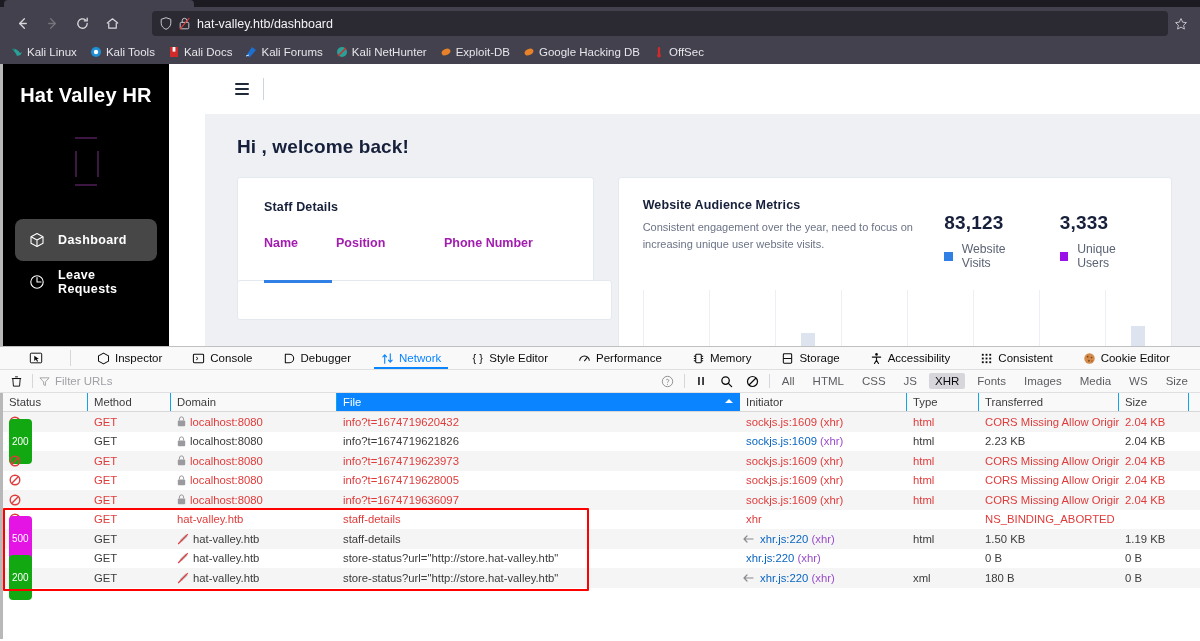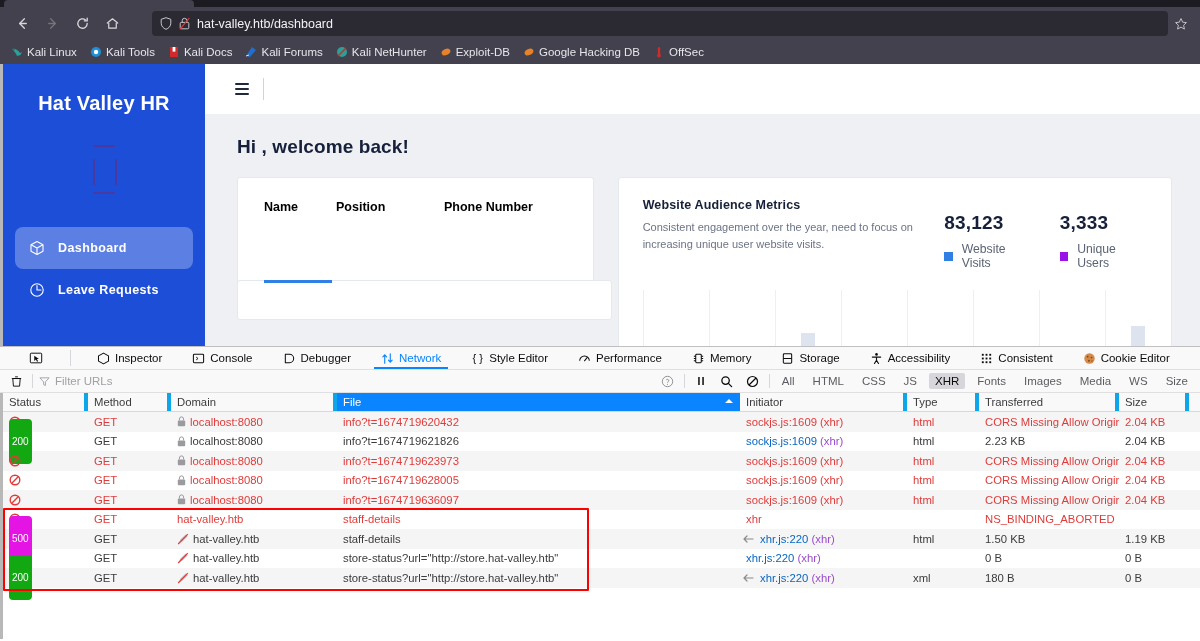--- a/index.html
+++ b/index.html
@@ -51,22 +51,22 @@
   .bm {
     display:flex; align-items:flex-start; gap:4px; padding:2px 5px; border-radius:3px;
     color:#e6e6eb; font-size:11.5px; white-space:nowrap;
   }
   .bmico { width:12px; height:12px; flex:none; display:block; }
 
   
   #page { position:relative; width:1200px; height:282px; background:#fff; overflow:hidden;
           border-left:3px solid #b8b8b8; }
   .sidebar {
-    position:absolute; left:0; top:0; width:202px; height:282px;
-    background:#1d4ed8; color:#fff; padding-top:22px;
+    position:absolute; left:0; top:0; width:166px; height:282px;
+    background:#000000; color:#fff; padding-top:14px;
   }
   .brandrow { text-align:center; }
   .brand {
     font-size:20px; font-weight:700; letter-spacing:.2px; color:#fff;
     padding:6px 0 0 0;
   }
   .brokenimg {
     margin:22px auto 0; width:66px; height:66px; position:relative; opacity:.55;
   }
   .brokenimg i { position:absolute; background:#6d2b78; display:block; }
@@ -96,21 +96,21 @@
   .welcome {
     font-size:19px; font-weight:700; color:#17203a; letter-spacing:.1px; margin-bottom:19px;
   }
   .cards { display:flex; gap:24px; align-items:flex-start; }
   .card {
     background:#fff; border:1px solid #e4e8ef; border-radius:3px;
   }
   .card.staff { width:375px; height:138px; padding:22px 26px; }
   .card.metrics { width:585px; height:180px; padding:20px 24px 0 24px; position:relative; overflow:hidden;}
   .card-title { font-size:12.5px; font-weight:700; color:#17203a; letter-spacing:.15px; }
-  .staff-cols { display:flex; color:#000000; font-size:12.5px; font-weight:600; }
+  .staff-cols { display:flex; margin-top:22px; color:#a21caf; font-size:12.5px; font-weight:600; }
   .staff-cols span:nth-child(1){ width:72px; }
   .staff-cols span:nth-child(2){ width:108px; }
 
   .card.staff2 { position:absolute; left:32px; top:216px; width:375px; height:40px;
                  background:#fff; border:1px solid #e4e8ef; border-radius:3px; }
   .tabmark { position:absolute; left:26px; top:-1px; width:68px; height:3px; background:#2f7fe5; }
 
   .m-top { display:flex; gap:26px; }
   .m-desc { width:290px; color:#6b7385; font-size:11px; line-height:1.55; margin-top:7px; }
   .m-stat .num { font-size:19px; font-weight:700; color:#17203a; letter-spacing:.2px; }
@@ -151,21 +151,21 @@
     font-size:11.5px; color:#0c0c0d; padding:2px 6px; border-radius:2px; white-space:nowrap;
   }
   .ftype.on { background:#d7d7db; }
   .ftype.off { color:#5c5c61; }
 
   
   .nt { flex:1; display:flex; flex-direction:column; overflow:hidden; position:relative;
         border-left:3px solid #b8b8b8; }
   .nt-head { display:flex; height:19px; background:#f9f9fa; border-bottom:1px solid #d8d8d8;
              font-size:11.3px; color:#3b3b3d; }
-  .nt-head > div { padding:3px 6px; border-right:4px solid #0ea5e9; white-space:nowrap; overflow:hidden;}
+  .nt-head > div { padding:3px 6px; border-right:1px solid #0ea5e9; white-space:nowrap; overflow:hidden;}
   .nt-head > div.sorted { background:#0a84ff; color:#fff; border-right:1px solid #0a84ff; position:relative; }
   .nt-head > div.sorted .arrow { position:absolute; right:6px; top:6px; width:0;height:0;
       border-left:4px solid transparent;border-right:4px solid transparent;border-bottom:4px solid #fff; }
   .row { display:flex; height:19.5px; font-size:11.3px; align-items:center; color:#3b3b3d; }
   .row.odd { background:#f5f5f5; }
   .row > div { padding:0 6px; white-space:nowrap; overflow:hidden; display:flex; align-items:center; gap:4px; }
   .c-status { width:85px; }
   .c-method { width:83px; }
   .c-domain { width:166px; }
   .c-file   { width:403px; }
@@ -338,20 +338,21 @@
           <b></b>
         </div>
       <div class="topdiv"></div>
     </div>
 
     <div class="canvas">
       <div class="welcome">Hi , welcome back!</div>
 
       <div class="cards">
         <div class="card staff">
+          <div class="card-title">Staff Details</div>
           <div class="staff-cols">
             <span>Name</span>
             <span>Position</span>
             <span>Phone Number</span>
           </div>
         </div>
 
         <div class="card metrics">
           <div class="card-title">Website Audience Metrics</div>
           <div class="m-top">

